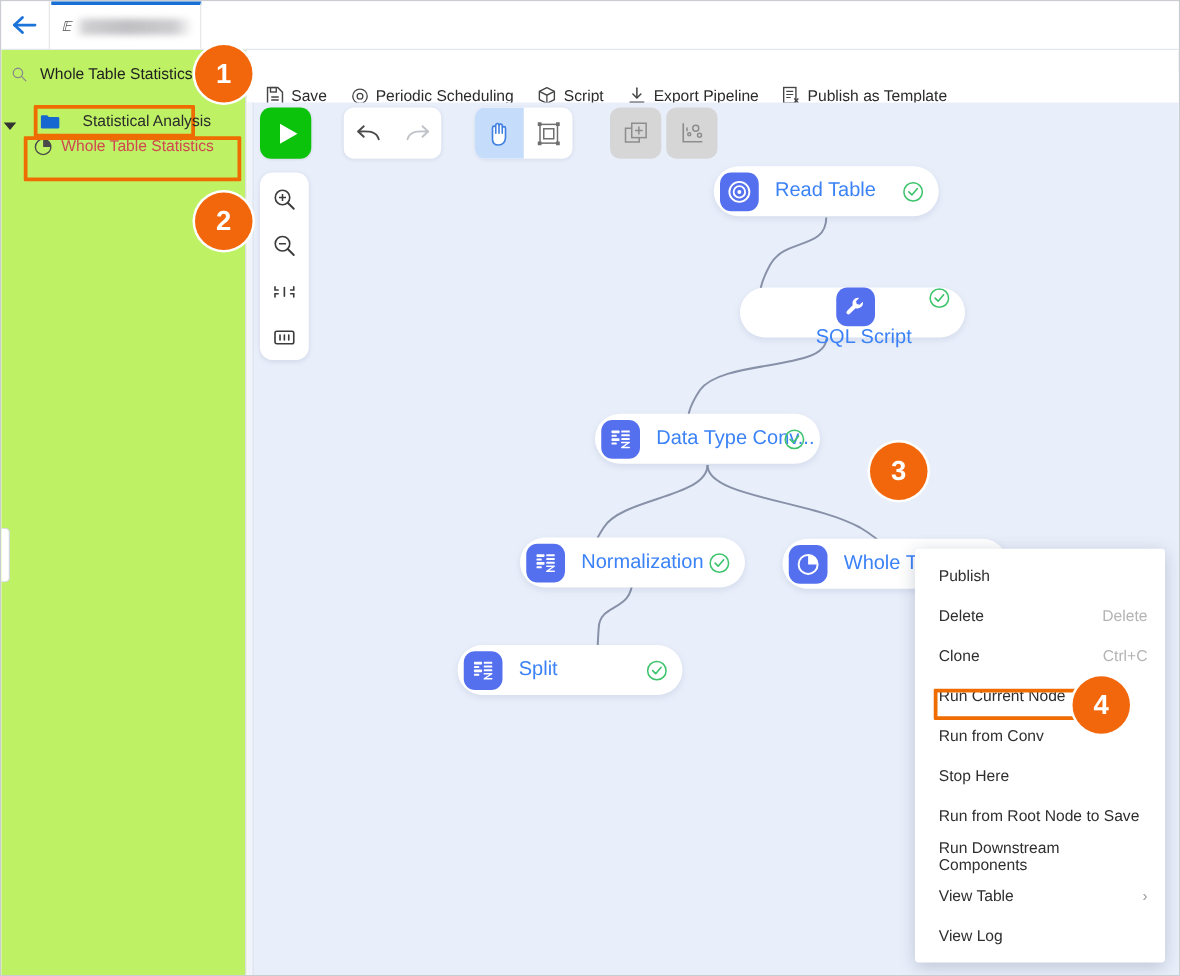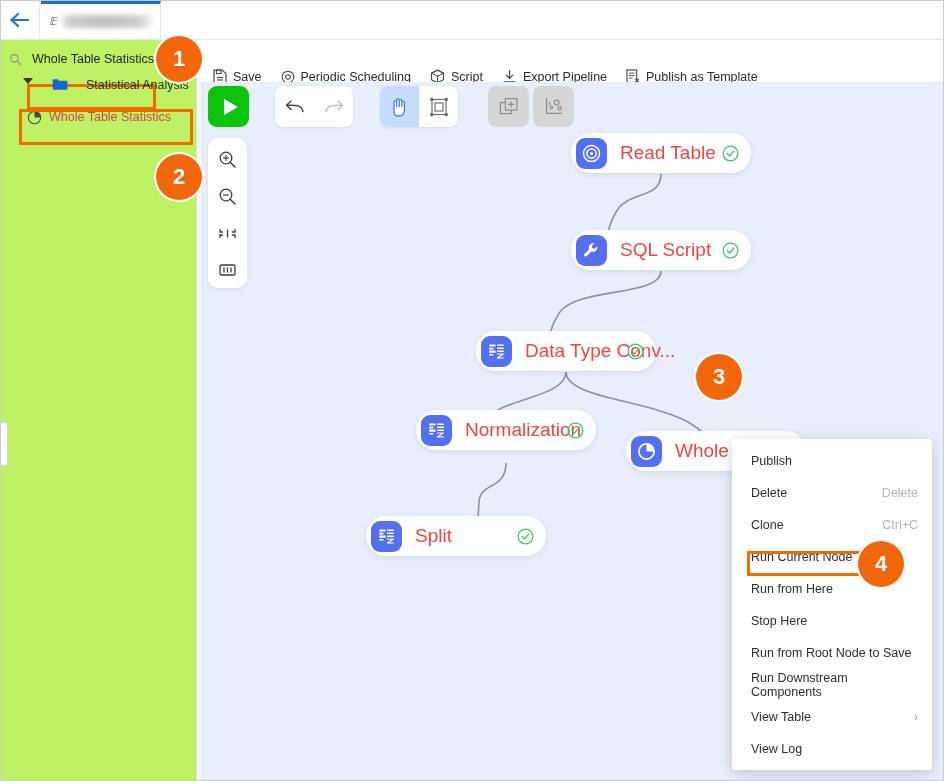--- a/index.html
+++ b/index.html
@@ -65,21 +65,21 @@
     width: 100%; height: 22px; border: none; outline: none;
     font-size: 12.5px; color: #1f1f1f; background: transparent;
     font-family: "Liberation Sans", sans-serif; padding: 0 3px;
   }
   .hl-box {
     position: absolute; border: 3px solid #ef6c00; border-radius: 1px;
     pointer-events: none;
   }
   .tree { position: absolute; left: 0; top: 38px; width: 196px; }
   .tree-folder {
-    display: flex; align-items: flex-start; height: 26px; padding-left: 22px; gap: 18px;
+    display: flex; align-items: flex-end; height: 26px; padding-left: 2px; gap: 18px;
     cursor: pointer;
   }
   .caret { width: 0; height: 0; border-left: 5px solid transparent;
            border-right: 5px solid transparent; border-top: 6px solid #333; margin-right: 1px;}
   .folder-ico { width: 16px; height: 13px; flex: none; }
   .tree-folder-label { font-size: 12.5px; color: #2b2b2b; }
   .tree-leaf {
     display: flex; align-items: center; height: 26px; padding-left: 26px; gap: 7px;
     cursor: pointer;
   }
@@ -159,21 +159,21 @@
   .node {
     position: absolute; height: 40px; background: #ffffff; border-radius: 20px;
     box-shadow: 0 2px 6px rgba(60,80,130,.13);
     display: flex; align-items: center; padding-left: 5px; cursor: pointer;
   }
   .node-ico {
     width: 31px; height: 31px; border-radius: 9px; background: #5570ee;
     display: flex; align-items: center; justify-content: center; flex: none;
   }
   .node-label {
-    font-size: 19px; color: #ef4444; margin-left: 13px; white-space: nowrap;
+    font-size: 16px; color: #3b82f6; margin-left: 13px; white-space: nowrap;
   }
   .node-status { position: absolute; right: 12px; width: 17px; height: 17px; }
 
   .edges { position: absolute; left: 0; top: 0; width: 746px; height: 699px; pointer-events: none; }
 
   
   .ctx-menu {
     position: absolute; left: 534px; top: 357px; width: 200px; height: 331px;
     background: #ffffff; border-radius: 3px;
     box-shadow: 0 3px 14px rgba(30,45,80,.22);
@@ -420,21 +420,21 @@
           <circle cx="9.5" cy="9.5" r="1.6" fill="#ffffff"></circle>
         </svg>
       </span>
       <span class="node-label">Read Table</span>
       <svg class="node-status" viewBox="0 0 18 18">
         <circle cx="9" cy="9" r="7.8" fill="none" stroke="#3ec46d" stroke-width="1.3"></circle>
         <path d="M5.4 9 L8 11.6 L12.6 6.2" fill="none" stroke="#3ec46d" stroke-width="1.4" stroke-linecap="round" stroke-linejoin="round"></path>
       </svg>
     </div>
 
-    <div class="node" style="left:373px; top:148px; width:180px;">
+    <div class="node" style="left:394px; top:148px; width:180px;flex-direction:column;">
       <span class="node-ico">
         <svg width="19" height="19" viewBox="0 0 19 19">
           <path d="M12.3 2.4 a4.4 4.4 0 0 0 -5.2 5.8 L2.6 12.7 a1.6 1.6 0 0 0 2.3 2.3 l4.5 -4.5
                    a4.4 4.4 0 0 0 5.8 -5.2 l-2.5 2.5 l-2.3 -0.6 l-0.6 -2.3 z" fill="#ffffff"></path>
         </svg>
       </span>
       <span class="node-label">SQL Script</span>
       <svg class="node-status" viewBox="0 0 18 18">
         <circle cx="9" cy="9" r="7.8" fill="none" stroke="#3ec46d" stroke-width="1.3"></circle>
         <path d="M5.4 9 L8 11.6 L12.6 6.2" fill="none" stroke="#3ec46d" stroke-width="1.4" stroke-linecap="round" stroke-linejoin="round"></path>
@@ -456,21 +456,21 @@
           <path d="M10.4 12 h6 l-6 4 h6" fill="none" stroke="#ffffff" stroke-width="1.2" stroke-linecap="round" stroke-linejoin="round"></path>
         </svg>
       </span>
       <span class="node-label">Data Type Conv...</span>
       <svg class="node-status" viewBox="0 0 18 18">
         <circle cx="9" cy="9" r="7.8" fill="none" stroke="#3ec46d" stroke-width="1.3"></circle>
         <path d="M5.4 9 L8 11.6 L12.6 6.2" fill="none" stroke="#3ec46d" stroke-width="1.4" stroke-linecap="round" stroke-linejoin="round"></path>
       </svg>
     </div>
 
-    <div class="node" style="left:218px; top:328px; width:180px;text-align:center;">
+    <div class="node" style="left:218px; top:348px; width:180px;text-align:center;">
       <span class="node-ico">
         <svg width="19" height="19" viewBox="0 0 19 19">
           <g fill="#ffffff">
             <rect x="2.2" y="2.4" width="6.4" height="2.1" rx="0.5"></rect>
             <rect x="2.2" y="5.8" width="4.2" height="1.6" rx="0.5"></rect>
             <rect x="2.2" y="8.6" width="6.4" height="2.1" rx="0.5"></rect>
             <rect x="2.2" y="12" width="4.2" height="1.6" rx="0.5"></rect>
             <rect x="10" y="2.4" width="6.8" height="1.6" rx="0.5"></rect>
             <rect x="10" y="5.4" width="6.8" height="1.6" rx="0.5"></rect>
             <rect x="10" y="8.4" width="6.8" height="1.6" rx="0.5"></rect>
@@ -526,21 +526,21 @@
         <span class="ctx-shortcut">Delete</span>
       </div>
       <div class="ctx-item">
         <span>Clone</span>
         <span class="ctx-shortcut">Ctrl+C</span>
       </div>
       <div class="ctx-item">
         <span>Run Current Node</span>
       </div>
       <div class="ctx-item">
-        <span>Run from Here</span>
+        <span>Run from Conv</span>
       </div>
       <div class="ctx-item">
         <span>Stop Here</span>
       </div>
       <div class="ctx-item">
         <span>Run from Root Node to Save</span>
       </div>
       <div class="ctx-item">
         <span>Run Downstream Components</span>
       </div>

